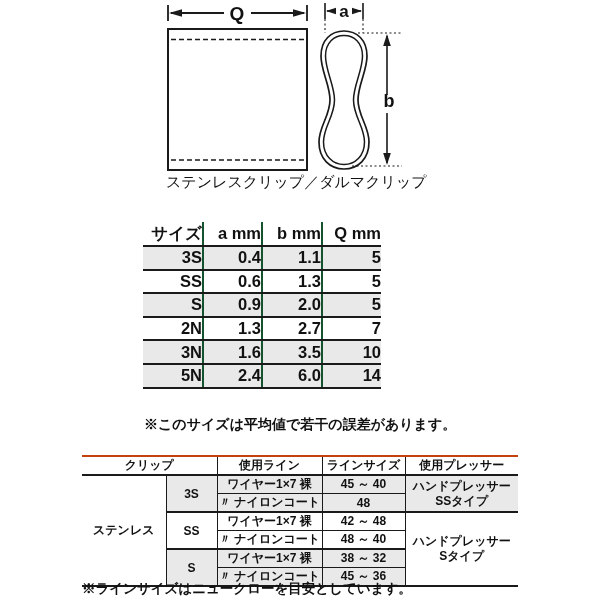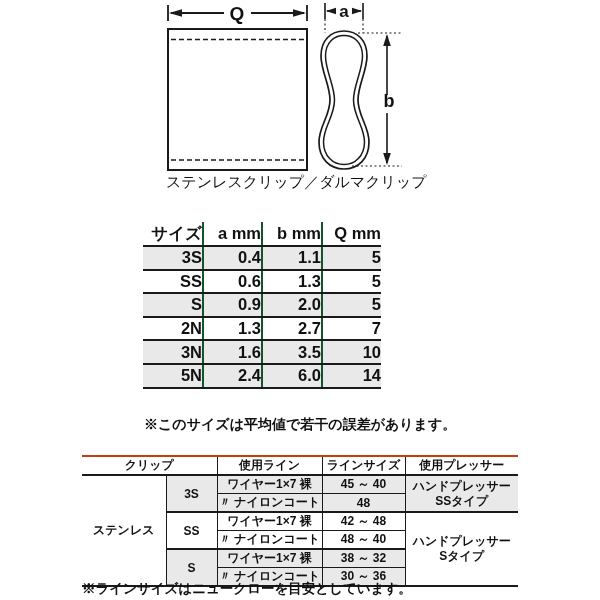--- a/index.html
+++ b/index.html
@@ -199,20 +199,20 @@
       <td class="vl bb">〃 ナイロンコート</td>
       <td class="vl bb">48 ～ 40</td>
     </tr>
     <tr>
       <td rowspan="2" class="vl bb g">S</td>
       <td class="vl lb g">ワイヤー1×7 裸</td>
       <td class="vl lb g">38 ～ 32</td>
     </tr>
     <tr>
       <td class="vl bb g">〃 ナイロンコート</td>
-      <td class="vl bb g">30 ～ 36</td>
+      <td class="vl bb g">45 ～ 36</td>
     </tr>
   </tbody>
     </table>
 
   <div class="note note2">※ラインサイズはニュークローを目安としています。</div>
 
 </div>
 
 </body></html>

